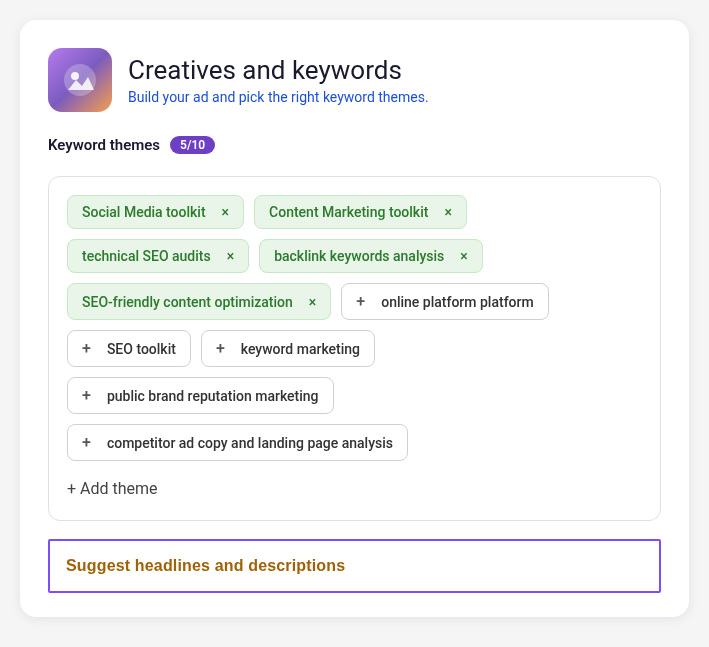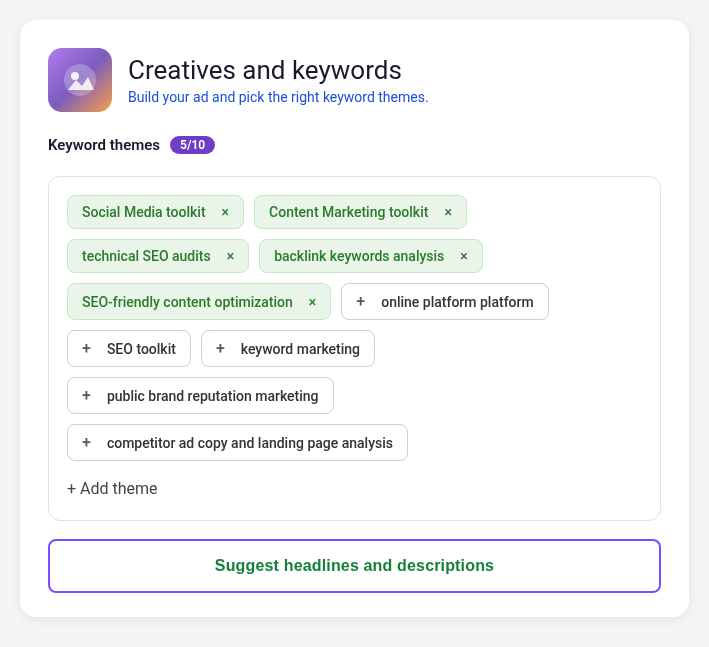--- a/index.html
+++ b/index.html
@@ -118,26 +118,26 @@
       color: #444;
       cursor: pointer;
       margin-top: 4px;
       padding: 4px 0;
     }
     .suggest-btn {
       width: 100%;
       padding: 16px;
       background: #fff;
       border: 2.5px solid #7c4dff;
-      border-radius: 8px;
-      color: #15803d;
+      border-radius: 2px;
+      color: #a16207;
       font-size: 16px;
       font-weight: 700;
       cursor: pointer;
-      text-align: center;
+      text-align: left;
       letter-spacing: 0.01em;
     }
   </style>
 </head>
 <body>
 
 <div class="card">
   
   <div class="header">
     <div class="logo-icon">

